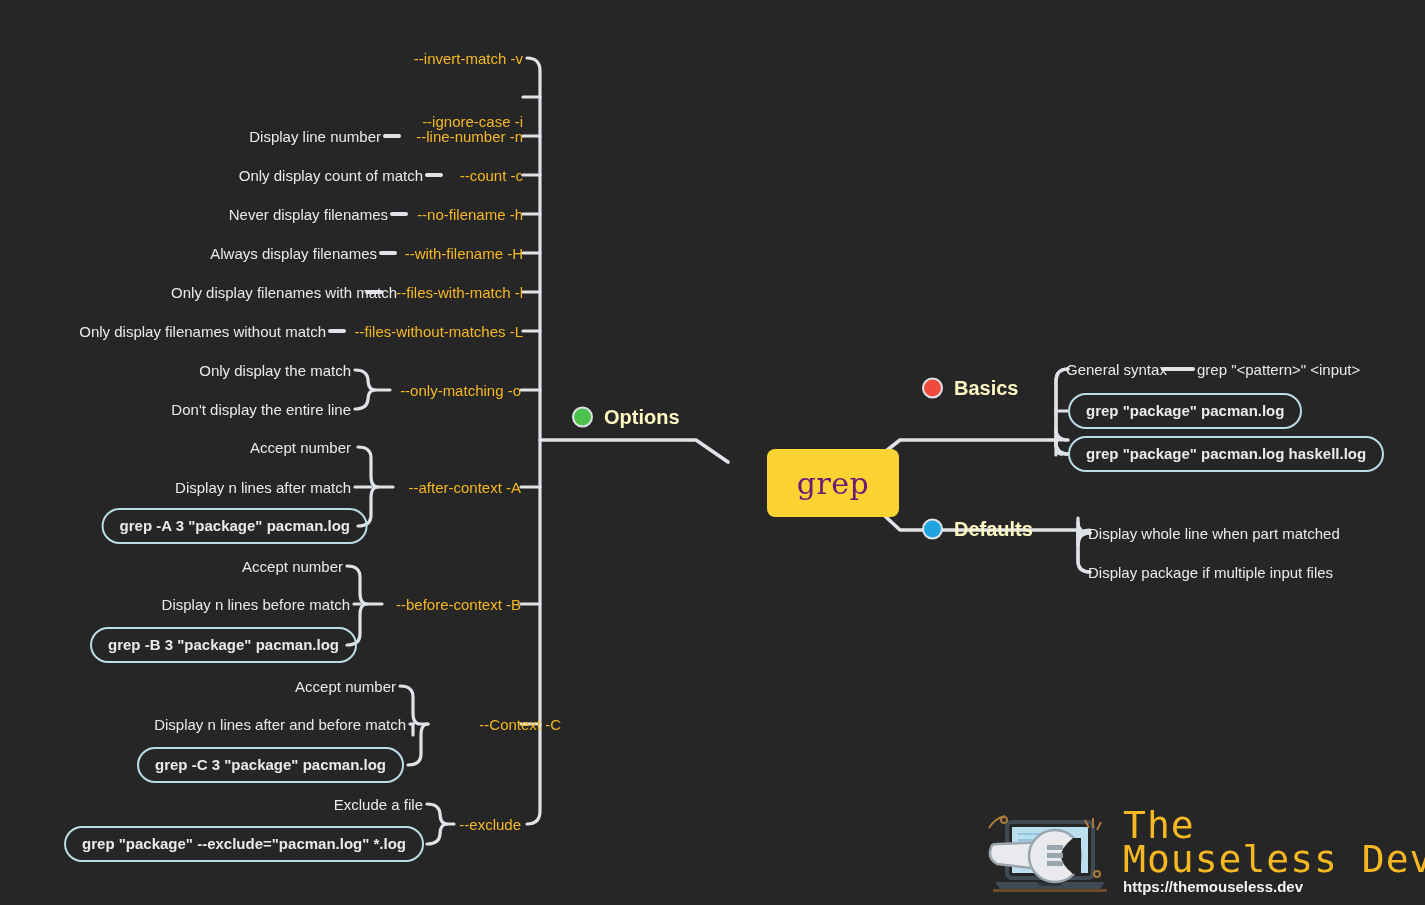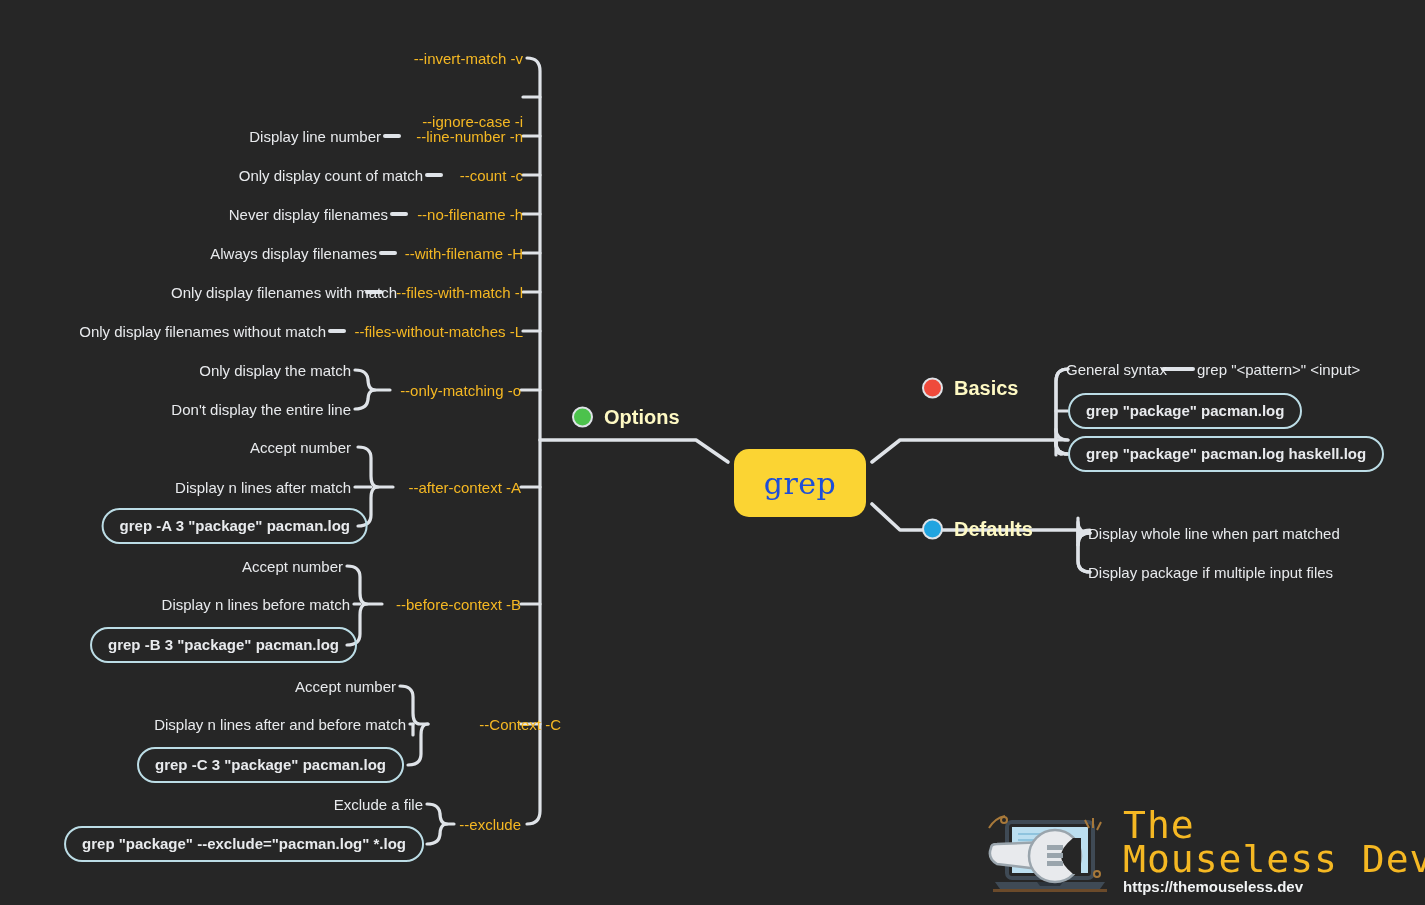--- a/index.html
+++ b/index.html
@@ -21,26 +21,27 @@
     line-height:1;
     color:#e8eaed;
   }
   .lbl.opt{color:#f5b823;}
   .lbl.r{transform:translate(-100%,-50%);}
   .lbl.l{transform:translate(0,-50%);}
 
   .node-grep{
     position:absolute;
     background:#fbd433;
-    color:#1d4ed8;
-    border-radius:15px;
+    color:#701a75;
+    border-radius:8px;
     display:flex;align-items:center;justify-content:center;
     font-family:"DejaVu Serif", serif;
     font-size:30px;
     letter-spacing:.5px;
+    margin-left:33px;
   }
 
   .branch{
     position:absolute;
     display:flex;align-items:center;gap:11px;
     transform:translate(0,-50%);
     white-space:nowrap;
   }
   .dot{
     width:21px;height:21px;border-radius:50%;

